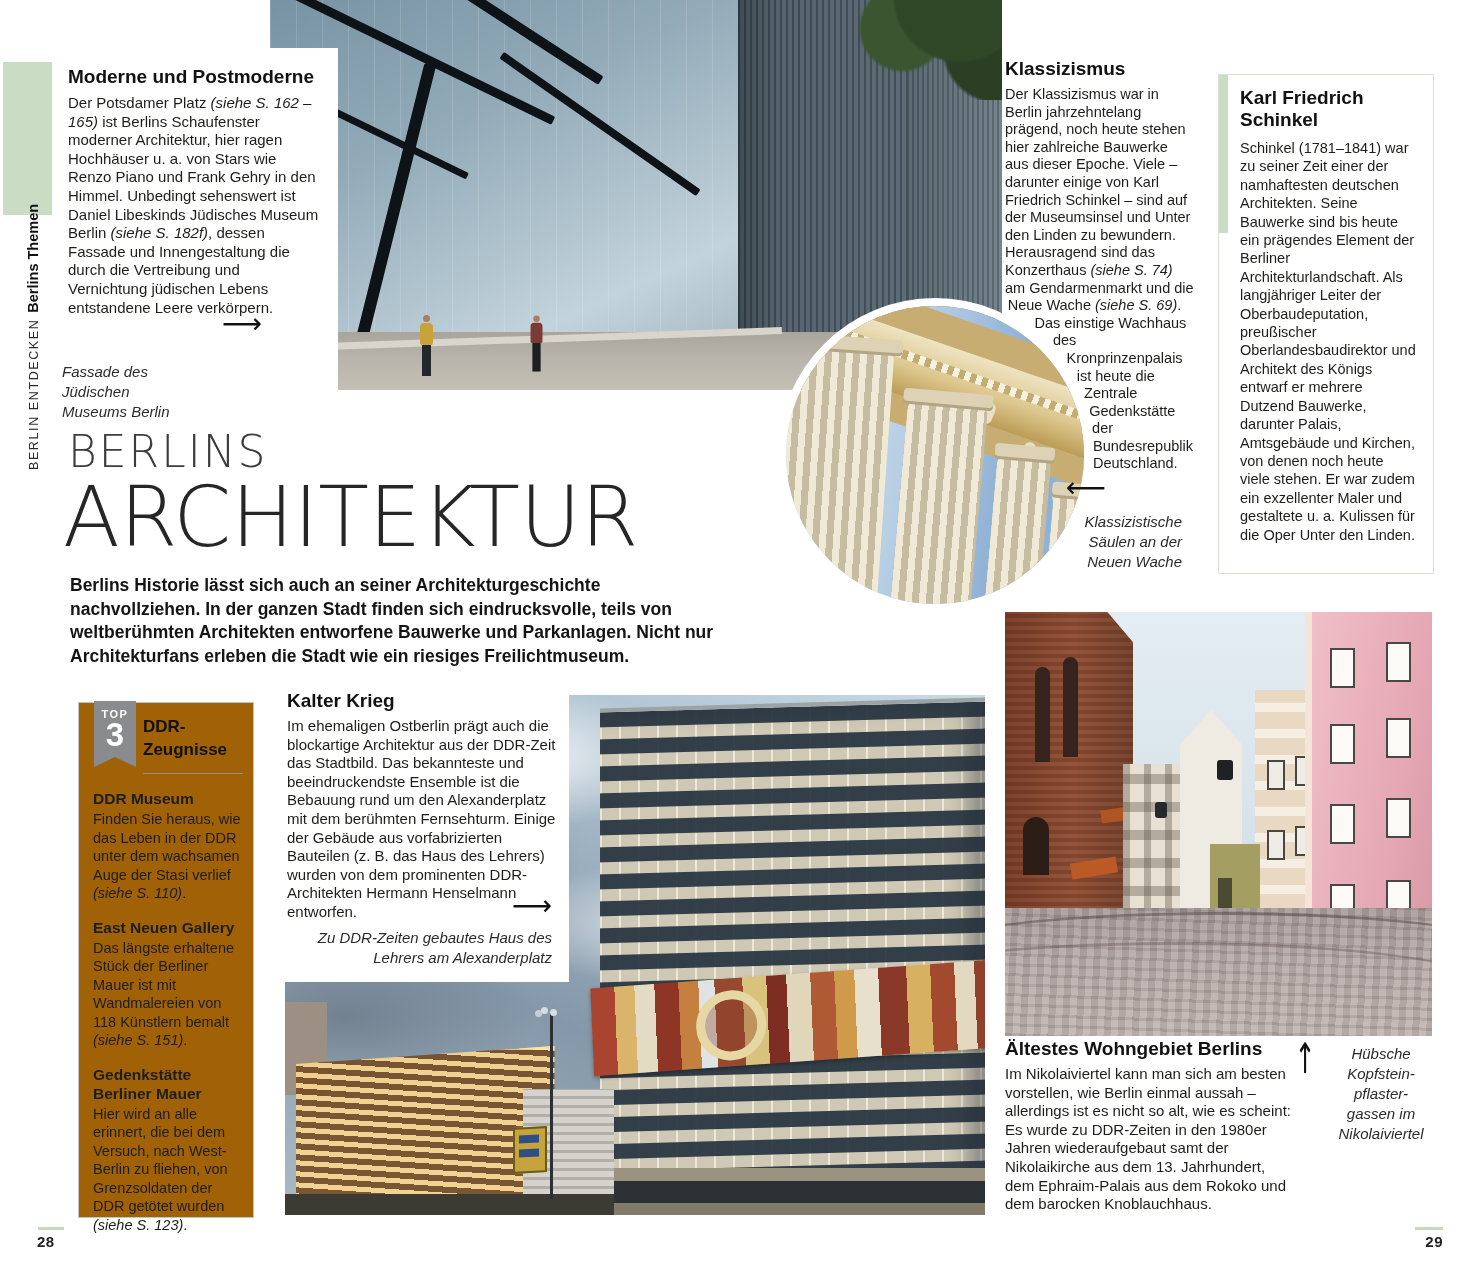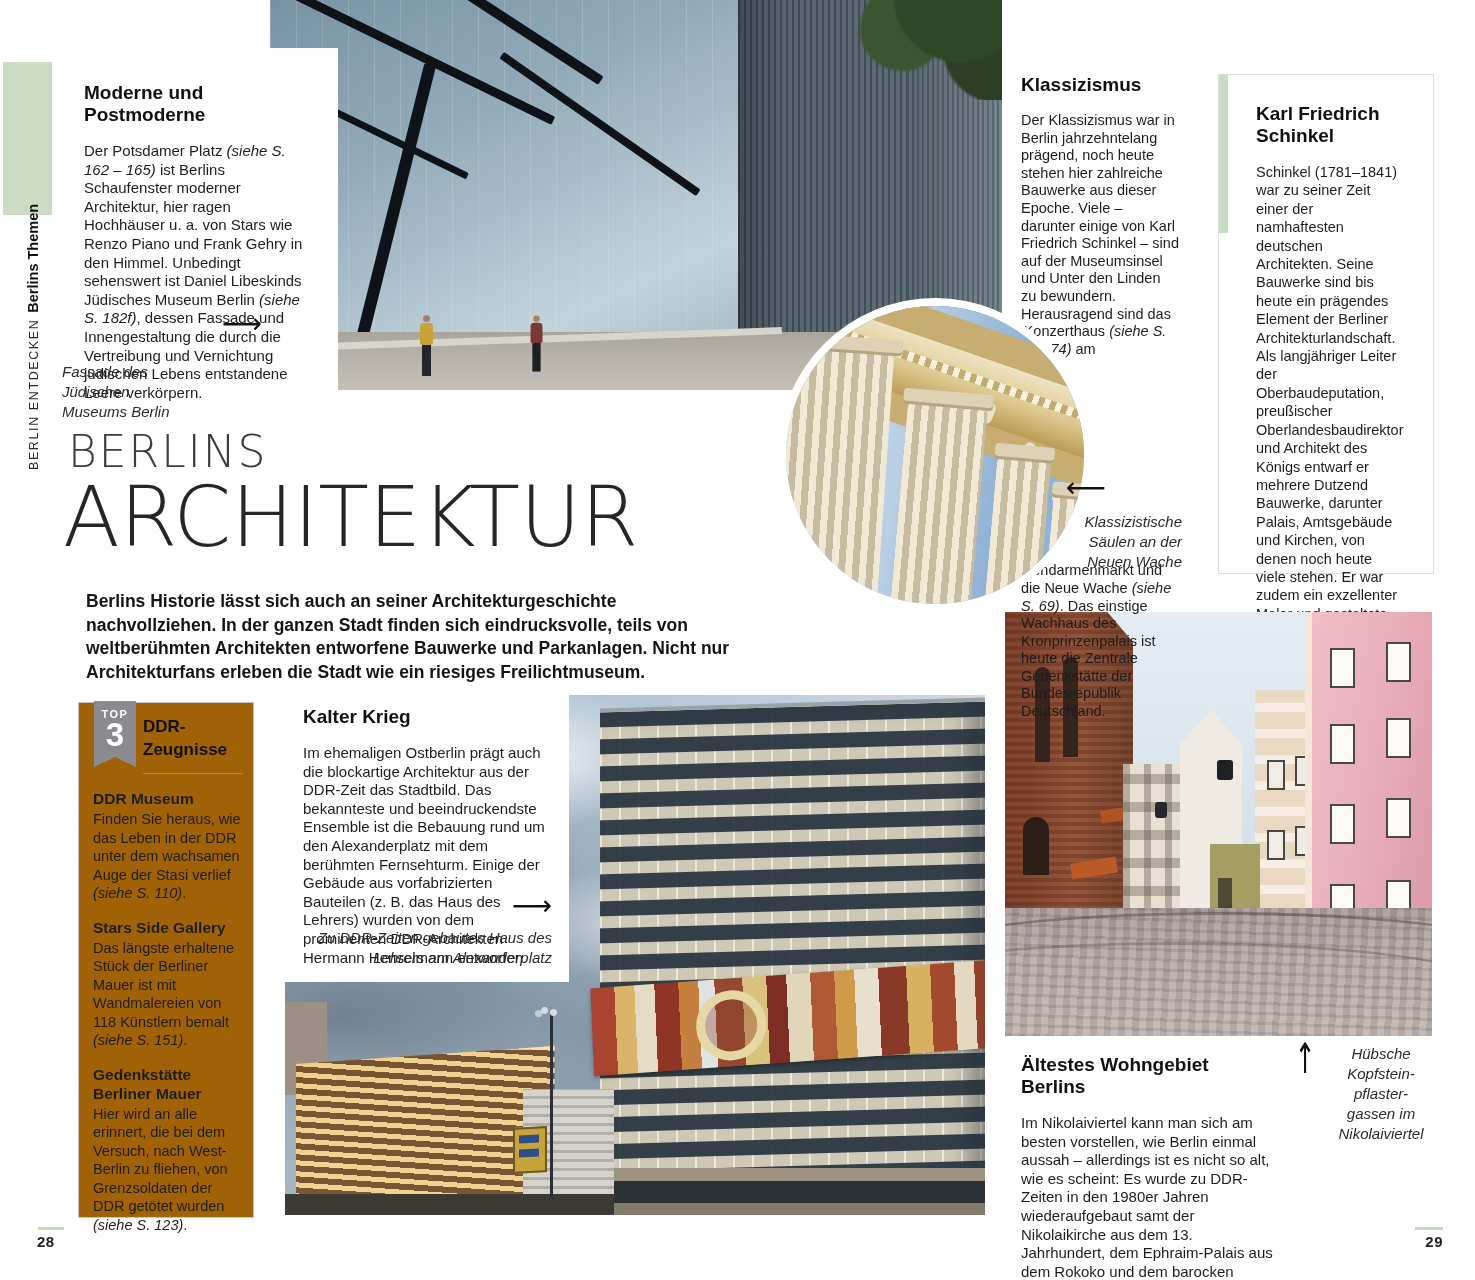--- a/index.html
+++ b/index.html
@@ -1,21 +1,21 @@
 <!DOCTYPE html>
 <html><head>
 <meta charset="utf-8">
 <style>
   html,body{margin:0;padding:0;}
   body{width:1475px;height:1280px;position:relative;background:#fff;overflow:hidden;
        font-family:"Liberation Sans","DejaVu Sans",sans-serif;color:#1d1d1b;}
   .abs{position:absolute;}
   .it{font-style:italic;}
   .pre{white-space:pre-line;}
-  h1,h2,h3,p{margin:16px;padding:0;}
+  h1,h2,h3,p{margin:0;padding:0;}
 
   
   #side-green{left:3px;top:62px;width:52px;height:153px;background:#cbdcc5;}
   #side-label{left:24px;top:470px;transform-origin:0 0;transform:rotate(-90deg);white-space:nowrap;}
   #side-label .kick{font-size:12.5px;letter-spacing:1.6px;color:#2a2a2a;}
   #side-label .sect{font-size:14.5px;font-weight:bold;color:#111;margin-left:6px;}
 
   
   .ph{overflow:hidden;}
   
@@ -306,21 +306,21 @@
     <span class="t">TOP</span>
     <span class="n">3</span>
   </div>
   <div id="top3-title" class="pre">DDR-
 Zeugnisse</div>
   <div class="top3-item">
     <div class="t">DDR Museum</div>
     <div class="b"><span>Finden Sie heraus, wie das Leben in der DDR unter dem wachsamen Auge der Stasi verlief </span><span class="it">(siehe S. 110)</span><span>.</span></div>
   </div>
   <div class="top3-item">
-    <div class="t">Stars Side Gallery</div>
+    <div class="t">East Neuen Gallery</div>
     <div class="b"><span>Das längste erhaltene Stück der Berliner Mauer ist mit Wandmalereien von 118 Künstlern bemalt </span><span class="it">(siehe S. 151)</span><span>.</span></div>
   </div>
   <div class="top3-item">
     <div class="t">Gedenkstätte Berliner Mauer</div>
     <div class="b"><span>Hier wird an alle erinnert, die bei dem Versuch, nach West-Berlin zu fliehen, von Grenzsoldaten der DDR getötet wurden </span><span class="it">(siehe S. 123)</span><span>.</span></div>
   </div>
 </div>
 
 <div class="abs ph" id="ph-ddr">
   <div id="ddr-clouds"></div>

